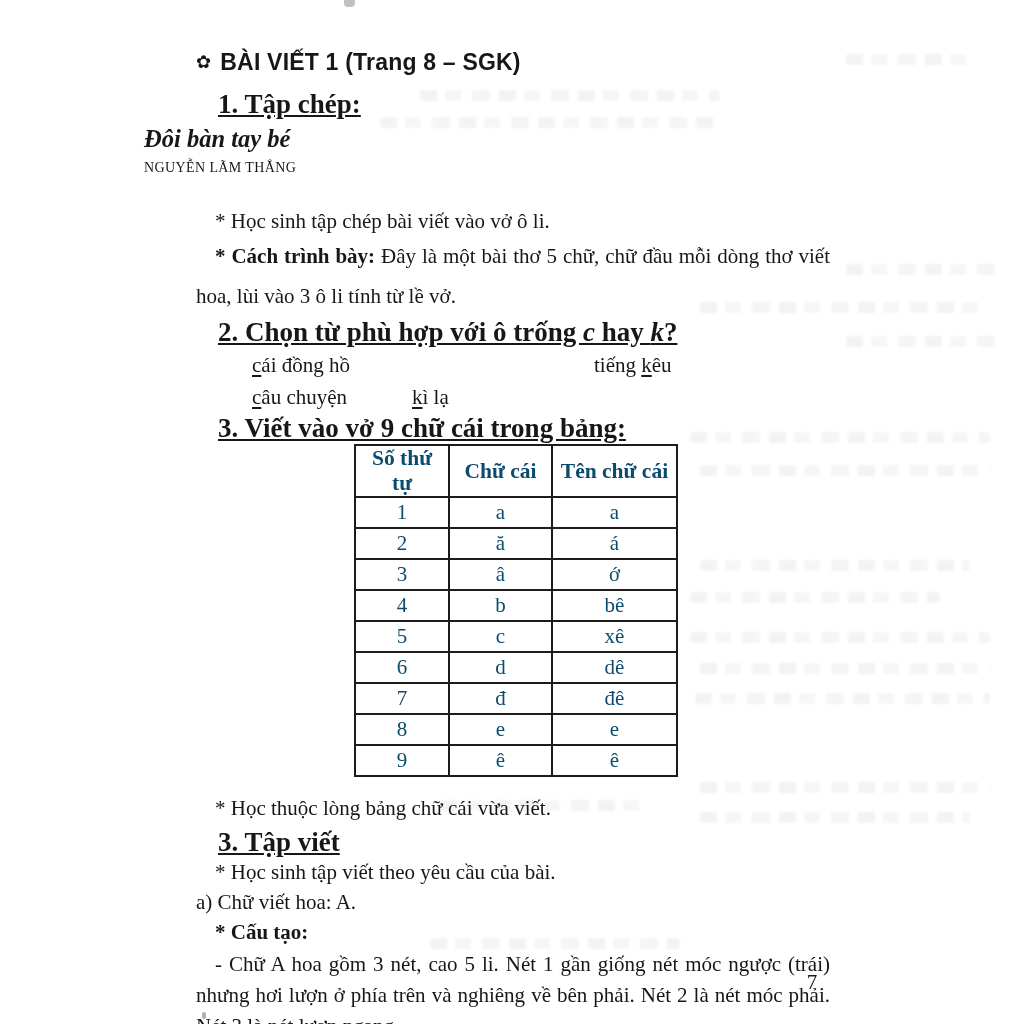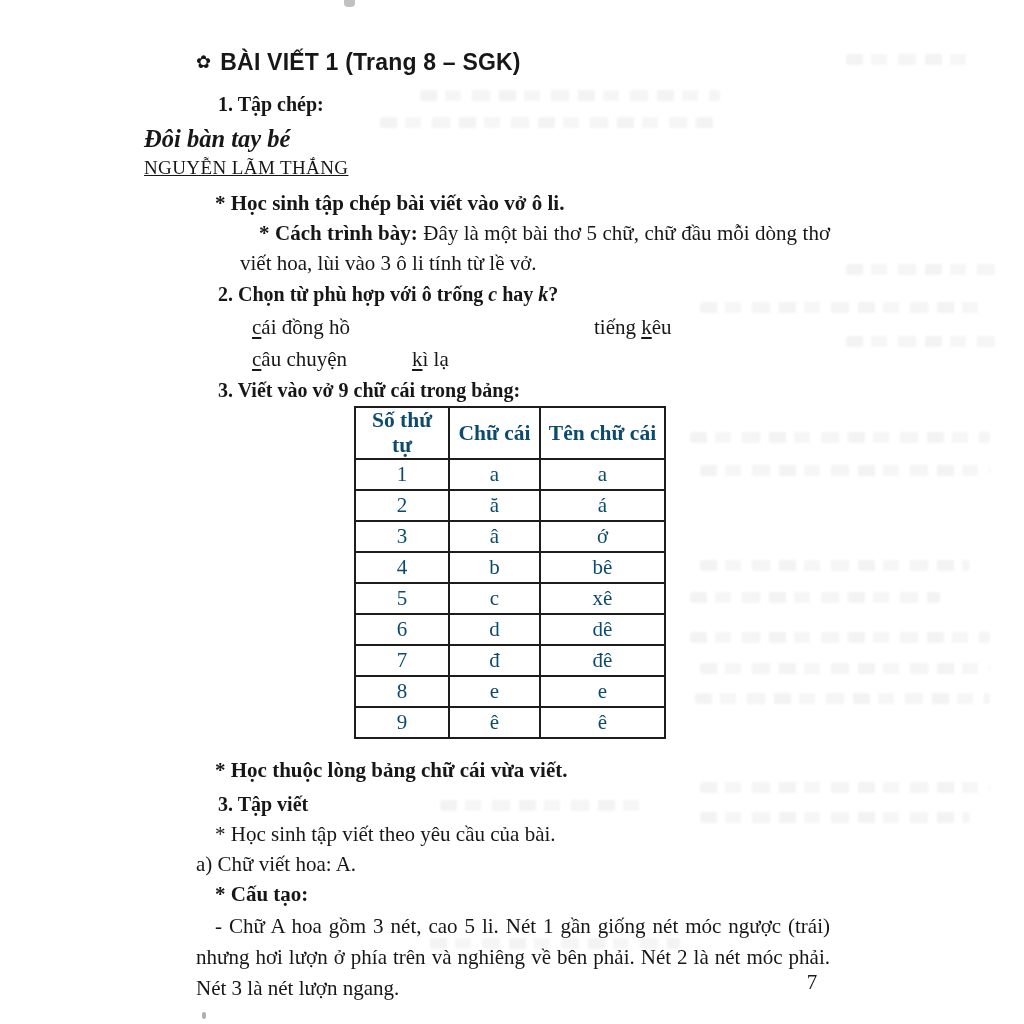--- a/index.html
+++ b/index.html
@@ -22,45 +22,46 @@
     letter-spacing:0.2px;
   }
   .flower {
     font-family:"DejaVu Sans",sans-serif;
     font-size:18px;
     margin-right:9px;
     position:relative; top:-2px;
   }
   .sec-head {
     font-weight:bold;
-    font-size:20px;
+    font-size:27px;
     line-height:30px;
     margin-left:22px;
+    text-decoration:underline;
   }
   .sh1 { margin-top:11px; }
   .sh2 { margin-top:2px; line-height:28px; }
   .sh3 { margin-top:1px; line-height:28px; }
   .sh4 { margin-top:4px; }
   .it { font-style:italic; }
 
   .center-block { width:634px; transform:translateX(-52px); text-align:left; }
   .poem-title {
     margin-top:3px;
     font-weight:bold; font-style:italic;
     font-size:24.5px; line-height:33px;
   }
   .poem-author {
-    font-size:19px; line-height:26px; letter-spacing:0.4px;text-decoration:underline;
+    font-size:14px; line-height:26px; letter-spacing:0.4px;
   }
 
   .body-line { font-size:21px; line-height:30px; }
   .ind { text-indent:19px; }
   .justify { text-align:justify; }
-  .mt7 { margin-top:7px;font-weight:bold; }
-  .para2 { line-height:30px;margin-left:44px; }
+  .mt7 { margin-top:25px; }
+  .para2 { line-height:40px; }
   .para3 { margin-top:2px; line-height:31px; }
 
   .word-grid {
     display:grid;
     grid-template-columns:160px 182px 1fr;
     margin-left:56px; margin-top:3px;
     font-size:21px; line-height:32px;
   }
   .uln {
     text-decoration:underline;
@@ -75,24 +76,24 @@
     color:#0c4a6e;
   }
   .letters-table th, .letters-table td {
     border:2px solid #1c1c1c;
     text-align:center;
     padding:0 6px;
   }
   .letters-table th { height:35px; font-size:21.5px; }
   .letters-table td { height:31px; font-weight:normal; }
   .col-stt { width:94px; }
-  .col-chu { width:91px; }
+  .col-chu { width:103px; }
   .col-ten { width:125px; }
 
-  .after-table { margin-top:16px;font-weight:bold; }
+  .after-table { margin-top:16px; }
 
   .page-number {
     position:absolute; left:792px; top:970px;
     width:40px; text-align:center;
     font-size:21px;
   }
 
   
   .bleed {
     position:absolute;

